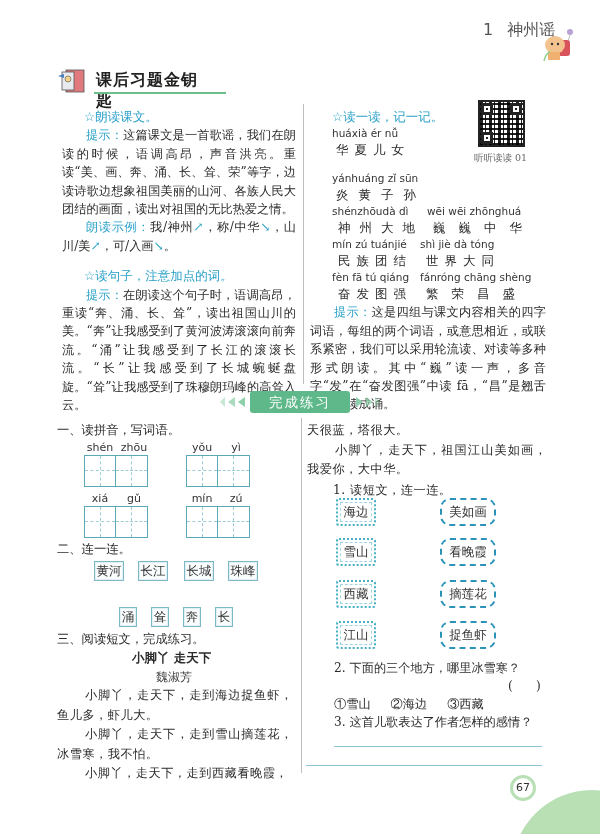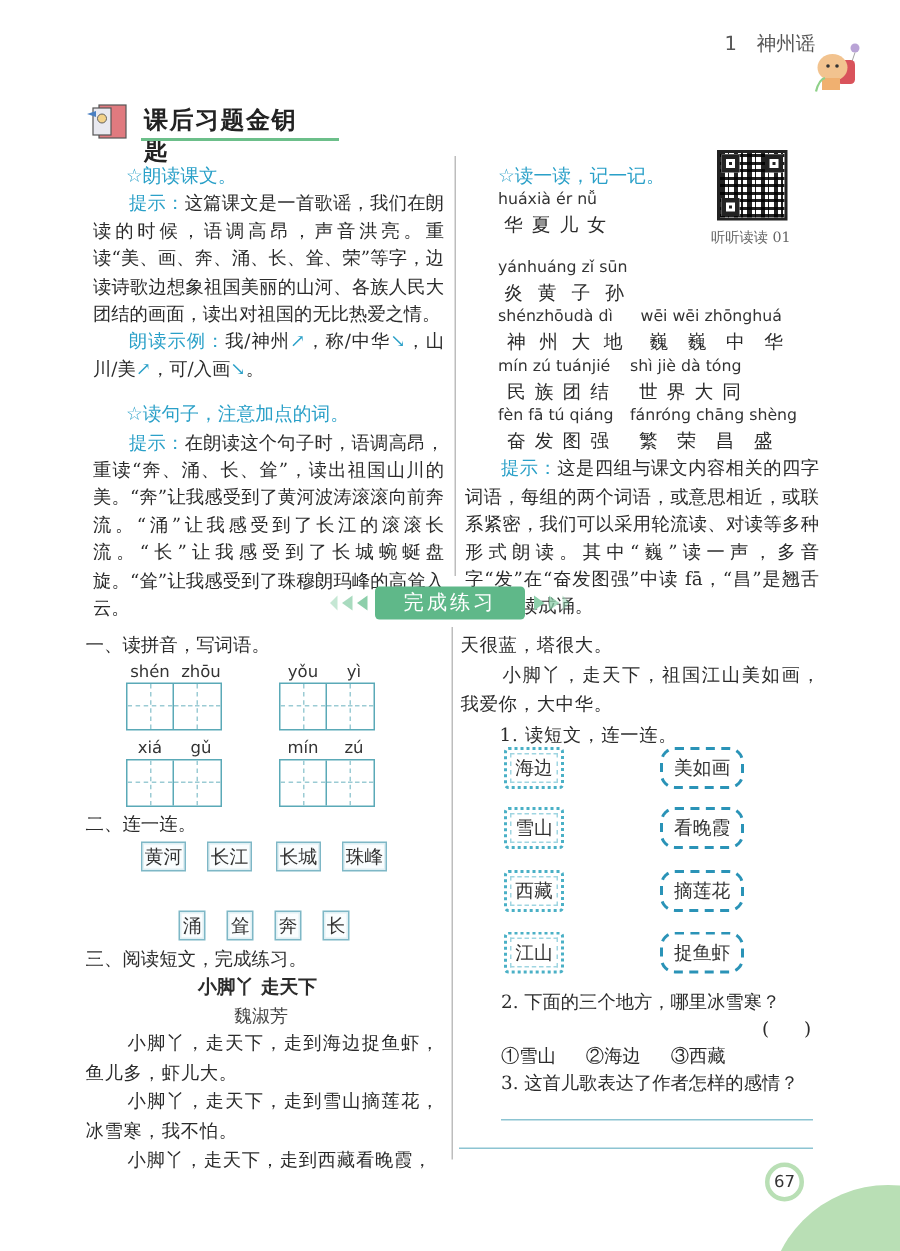--- a/index.html
+++ b/index.html
@@ -1,21 +1,21 @@
 <!DOCTYPE html>
 <html><head>
 <meta charset="utf-8">
 <style>
   * { box-sizing: border-box; margin: 0; padding: 0; }
   html, body { width: 600px; height: 834px; background: #ffffff; overflow: hidden; }
   body { position: relative; font-family: "DejaVu Serif", "Liberation Serif", serif; color: #2b2b2b; }
   .abs { position: absolute; }
 
   
-  #running-head { left: 483px; top: 20px; font-size: 13px; color: #555; font-family: "DejaVu Sans", sans-serif; }
+  #running-head { left: 483px; top: 20px; font-size: 16px; color: #555; font-family: "DejaVu Sans", sans-serif; }
   #running-head .num { margin-right: 9px; }
   #mascot { left: 540px; top: 28px; width: 34px; height: 34px; }
 
   
   #section-title-wrap { left: 58px; top: 62px; width: 150px; height: 36px; }
   #book-icon { position: absolute; left: 0; top: 6px; width: 28px; height: 26px; }
   #section-title { position: absolute; left: 38px; top: 8px; font-size: 16px; font-weight: bold; letter-spacing: 1px; color: #222; }
   #section-title-underline { position: absolute; left: 36px; top: 30px; width: 132px; height: 2px; background: #6cbf8a; }
 
   

